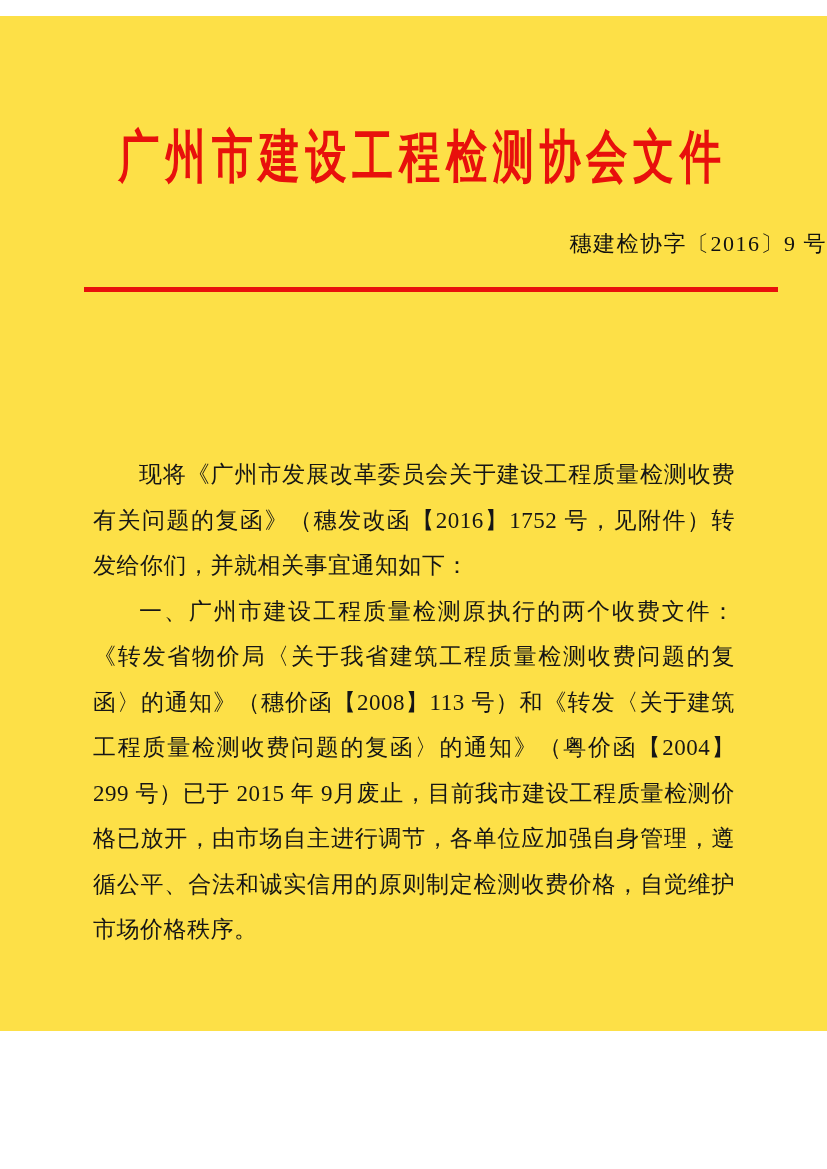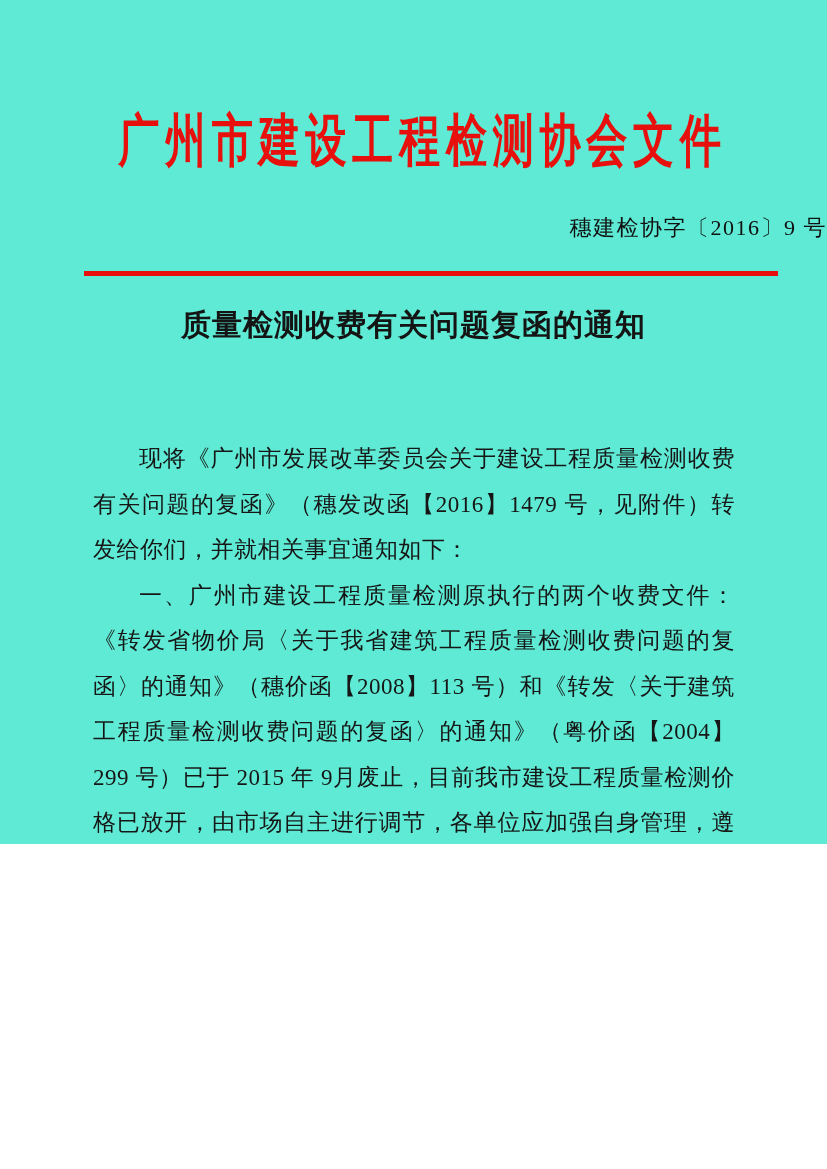--- a/index.html
+++ b/index.html
@@ -1,22 +1,22 @@
 <!DOCTYPE html>
 <html><head>
 <meta charset="utf-8">
 <style>
   * { margin: 0; padding: 0; box-sizing: border-box; }
   html, body { background: #ffffff; }
   .page {
     position: relative;
     width: 827px;
-    height: 844px;
-    margin: 0 auto;
-    background: #5eead4;
+    height: 1015px;
+    margin: 16px auto;
+    background: #fde047;
     overflow: hidden;
     font-family: "Liberation Serif", "DejaVu Serif", serif;
     color: #1c1c1c;
   }
   .org-header {
     position: absolute;
     top: 103px;
     left: 0;
     right: 0;
     text-align: center;
@@ -83,21 +83,20 @@
 
   <div class="org-header">
     <span class="org-inner">广州市建设工程检测协会文件</span>
   </div>
 
   <div class="doc-number">穗建检协字〔2016〕9 号</div>
 
   <div class="red-divider"></div>
 
   <div class="doc-title">
-    <div>质量检测收费有关问题复函的通知</div>
   </div>
 
   <div class="doc-body">
-    <p class="para">现将《广州市发展改革委员会关于建设工程质量检测收费有关问题的复函》（穗发改函【2016】1479 号，见附件）转发给你们，并就相关事宜通知如下：</p>
+    <p class="para">现将《广州市发展改革委员会关于建设工程质量检测收费有关问题的复函》（穗发改函【2016】1752 号，见附件）转发给你们，并就相关事宜通知如下：</p>
     <p class="para">一、广州市建设工程质量检测原执行的两个收费文件：《转发省物价局〈关于我省建筑工程质量检测收费问题的复函〉的通知》（穗价函【2008】113 号）和《转发〈关于建筑工程质量检测收费问题的复函〉的通知》（粤价函【2004】299 号）已于 2015 年 9月废止，目前我市建设工程质量检测价格已放开，由市场自主进行调节，各单位应加强自身管理，遵循公平、合法和诚实信用的原则制定检测收费价格，自觉维护市场价格秩序。</p>
   </div>
 
 </div>
 
 </body></html>

